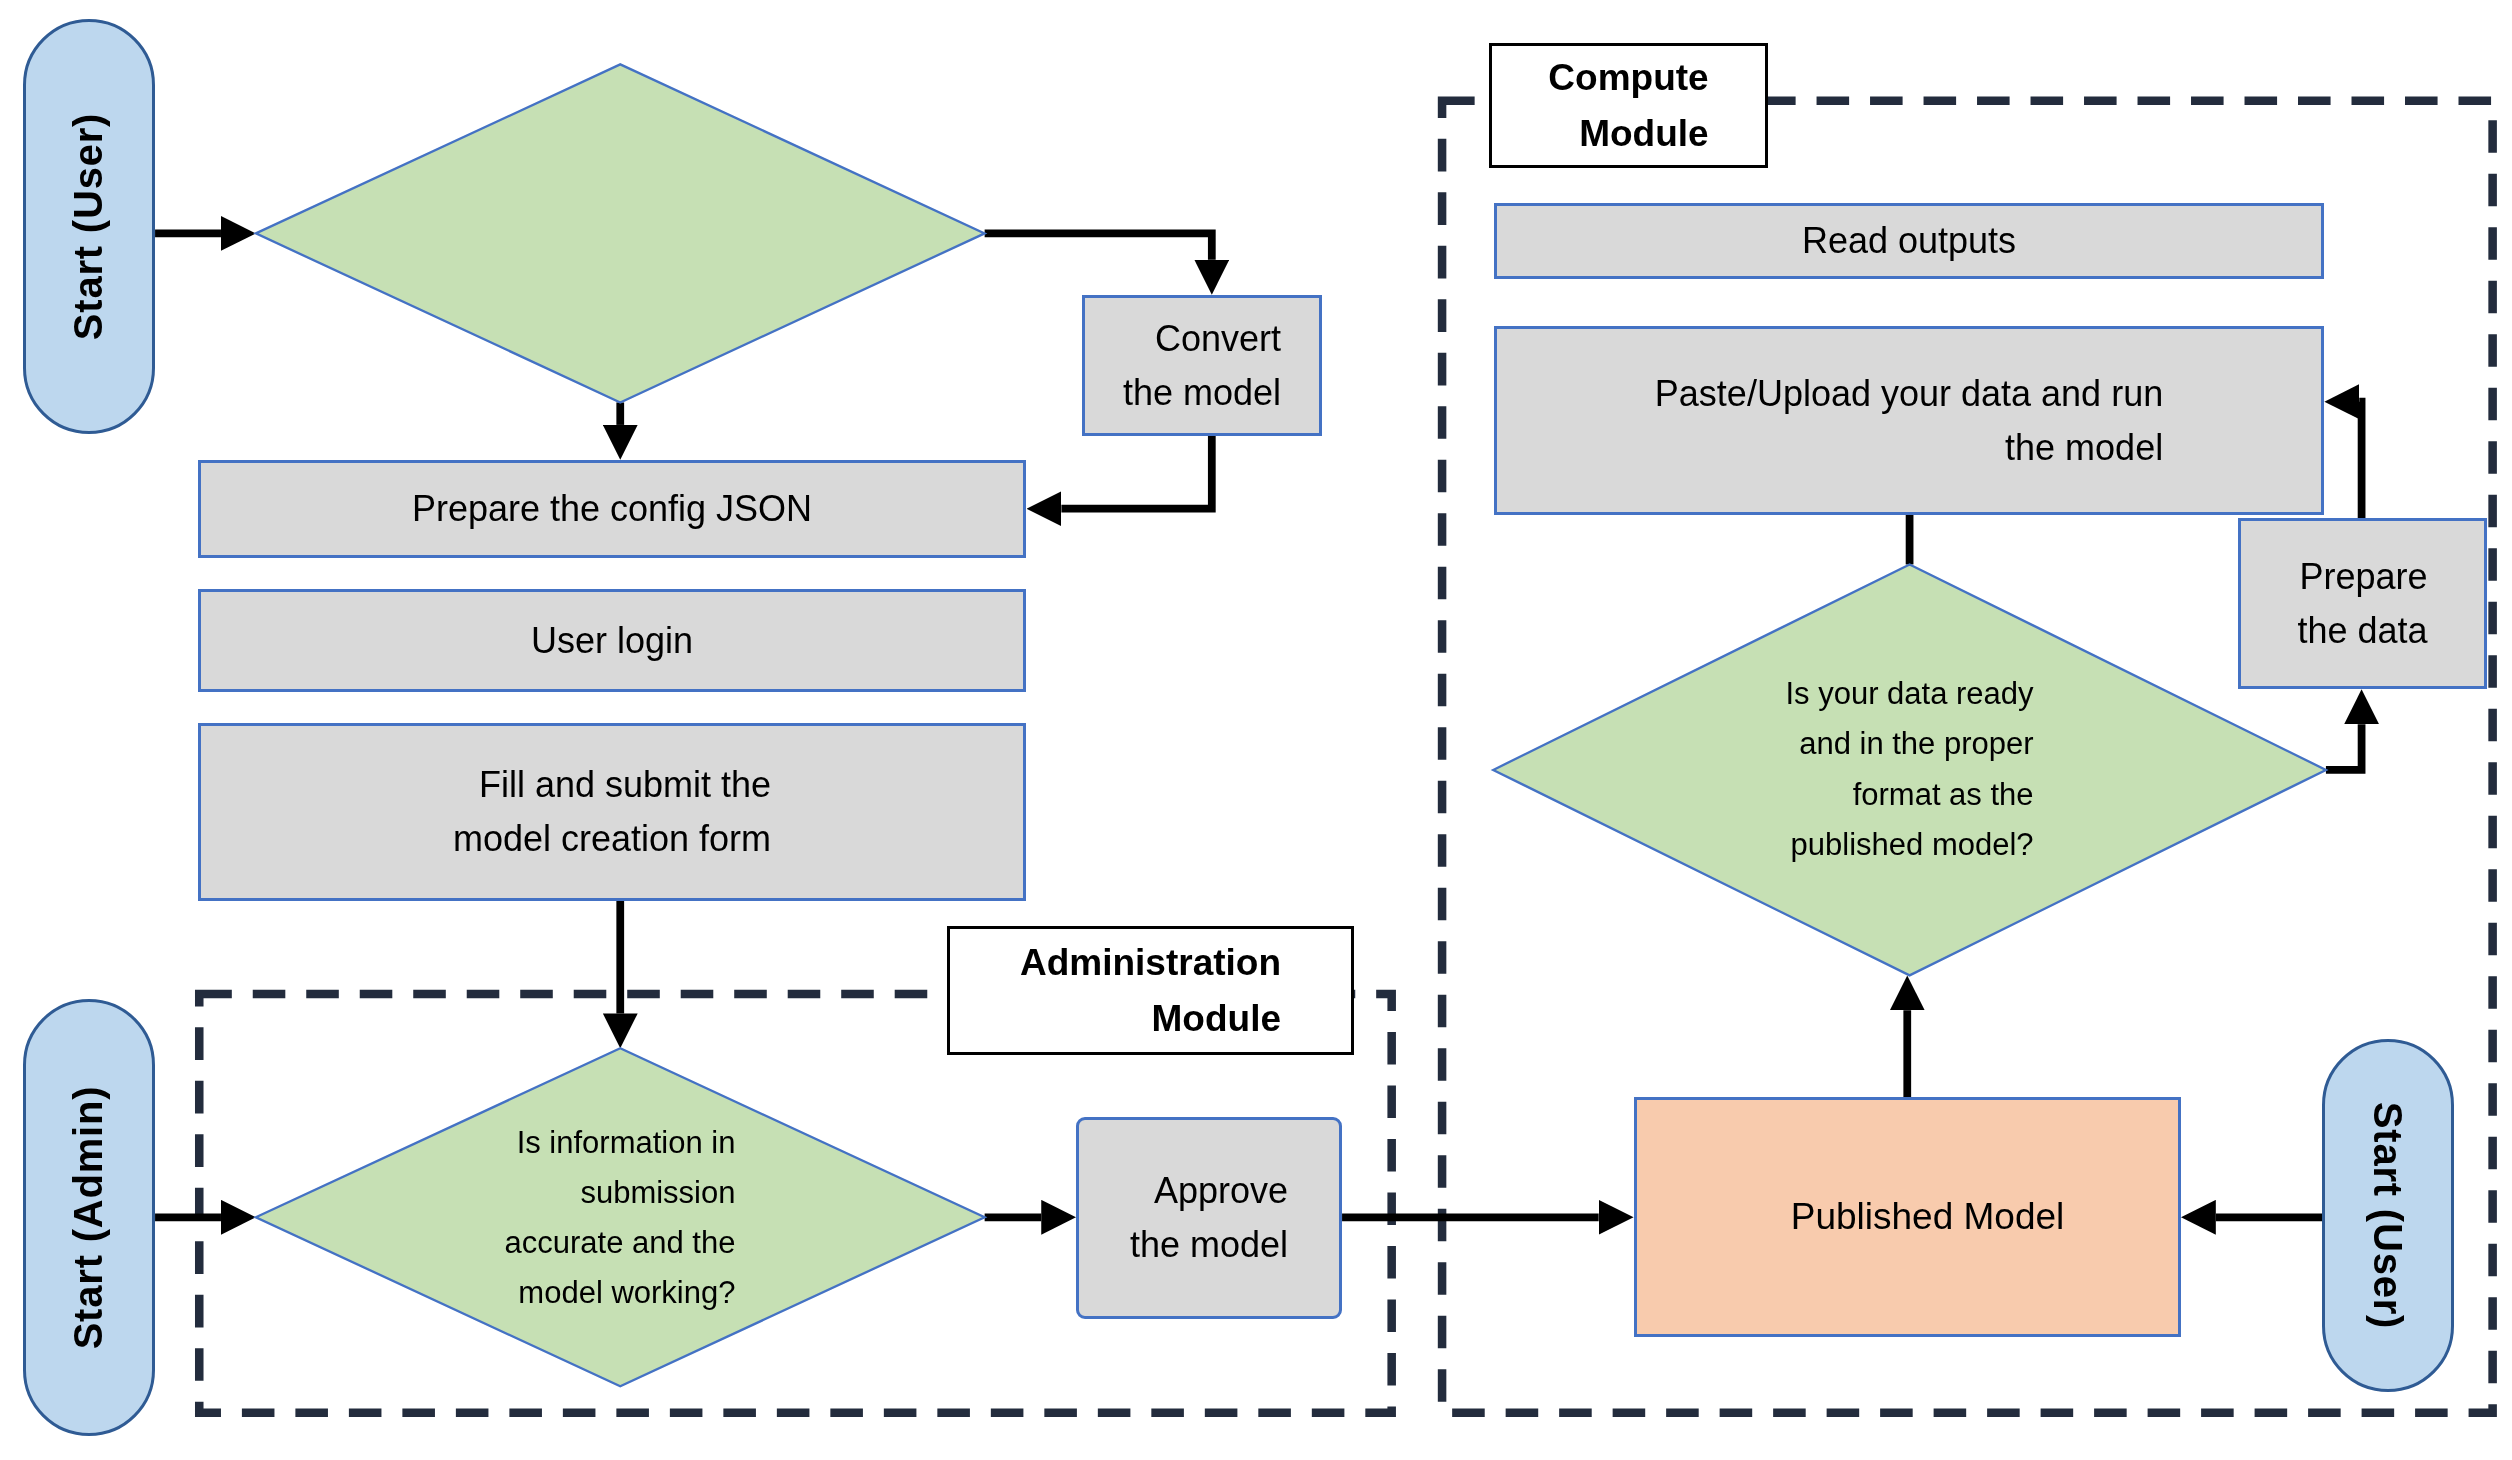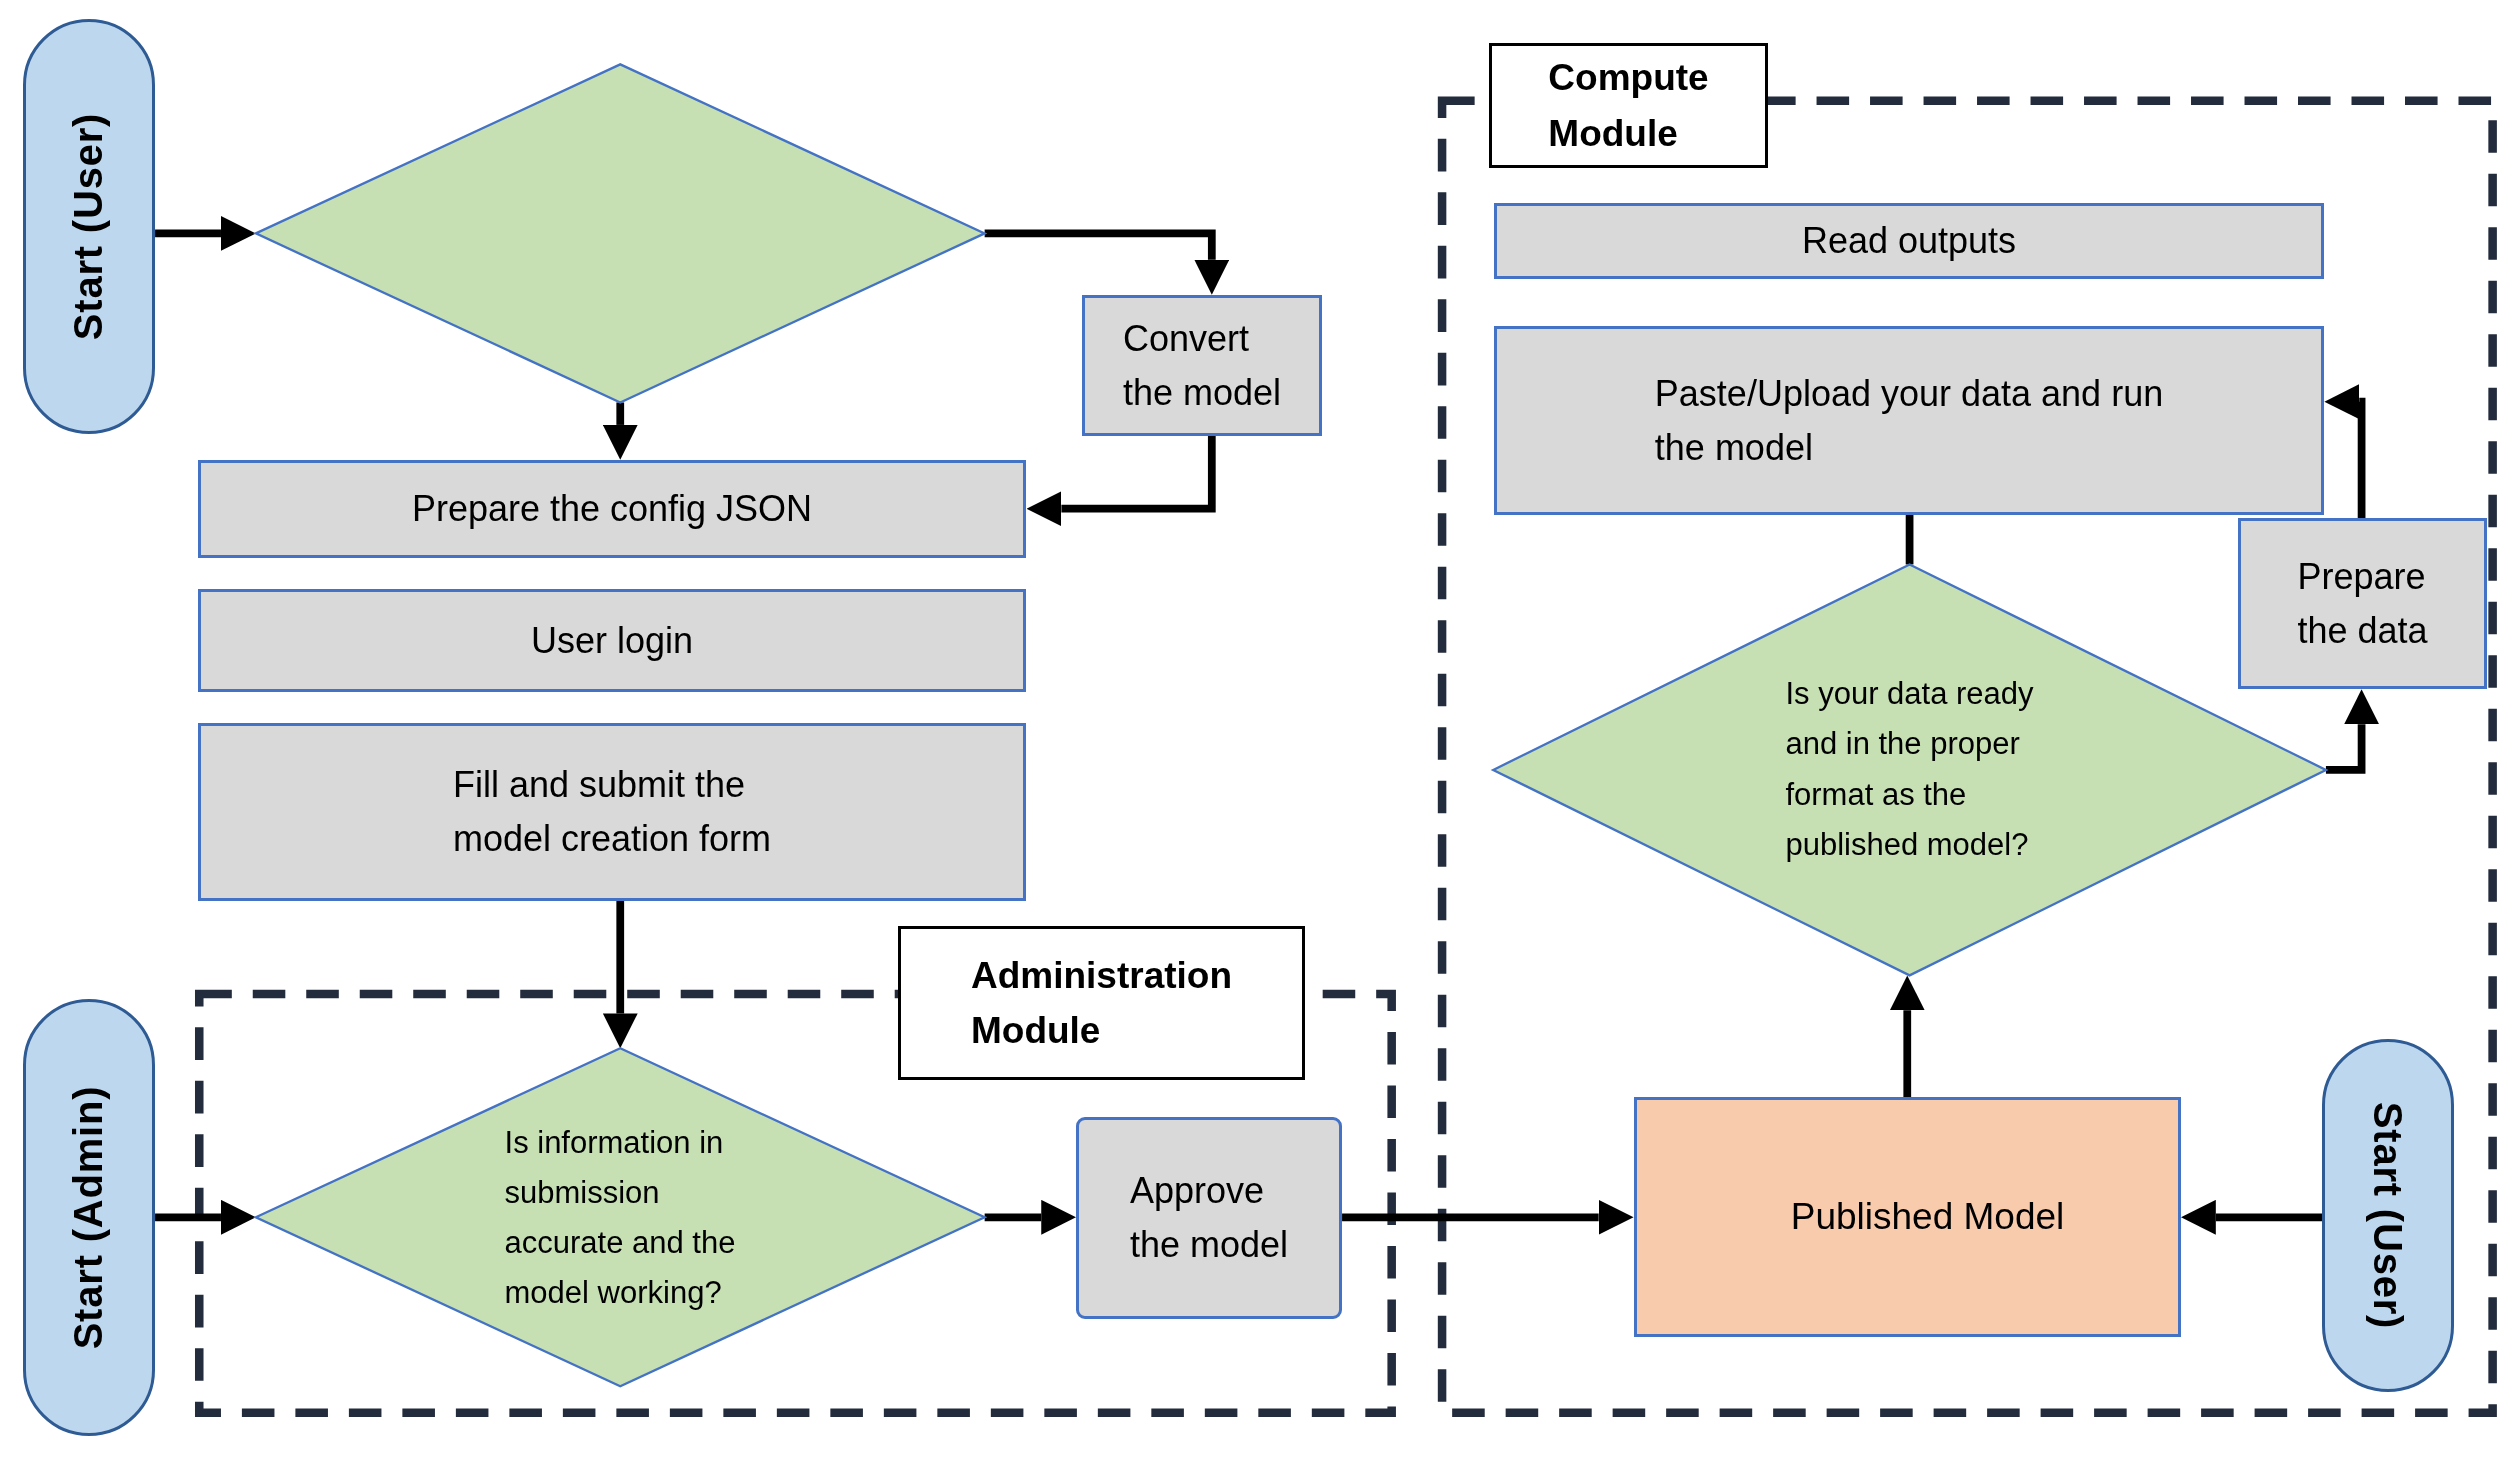--- a/index.html
+++ b/index.html
@@ -8,21 +8,21 @@
     width:2512px;height:1460px;
     background:#ffffff;
     font-family:"Liberation Sans", sans-serif;
     color:#000;
     overflow:hidden;
   }
   #shapes{position:absolute;left:0;top:0;}
   .node{
     position:absolute;
     display:flex;align-items:center;justify-content:center;
-    text-align:left;box-sizing:border-box;
+    text-align:right;box-sizing:border-box;
   }
   .process{
     background:#d9d9d9;
     border:3.1px solid #4472c4;
     font-size:36px;line-height:1.5;white-space:pre-line;
   }
   .published{
     background:#f8cbad;
     border:3.1px solid #4472c4;
     font-size:37px;
@@ -104,21 +104,21 @@
 
   <div class="node process" style="left:1082px;top:295px;width:240px;height:141px;">Convert
 the model</div>
   <div class="node process" style="left:198px;top:460px;width:828px;height:98px;">Prepare the config JSON</div>
   <div class="node process" style="left:198px;top:589px;width:828px;height:103px;">User login</div>
   <div class="node process" style="left:198px;top:723px;width:828px;height:178px;">Fill and submit the
 model creation form</div>
 
   <div class="node process" style="left:1076px;top:1117px;width:266px;height:202px;border-radius:9px;">Approve
 the model</div>
-  <div class="node module-label" style="left:898px;top:926px;width:407px;height:154px;">Administration
+  <div class="node module-label" style="left:947px;top:926px;width:407px;height:129px;">Administration
 Module</div>
 
   <div class="node module-label" style="left:1489px;top:43px;width:279px;height:125px;">Compute
 Module</div>
   <div class="node process" style="left:1494px;top:203px;width:830px;height:76px;">Read outputs</div>
   <div class="node process" style="left:1494px;top:326px;width:830px;height:189px;">Paste/Upload your data and run
 the model</div>
   <div class="node process" style="left:2238px;top:518px;width:249px;height:171px;">Prepare
 the data</div>
   <div class="node process published" style="left:1634px;top:1097px;width:547px;height:240px;">Published Model</div>

